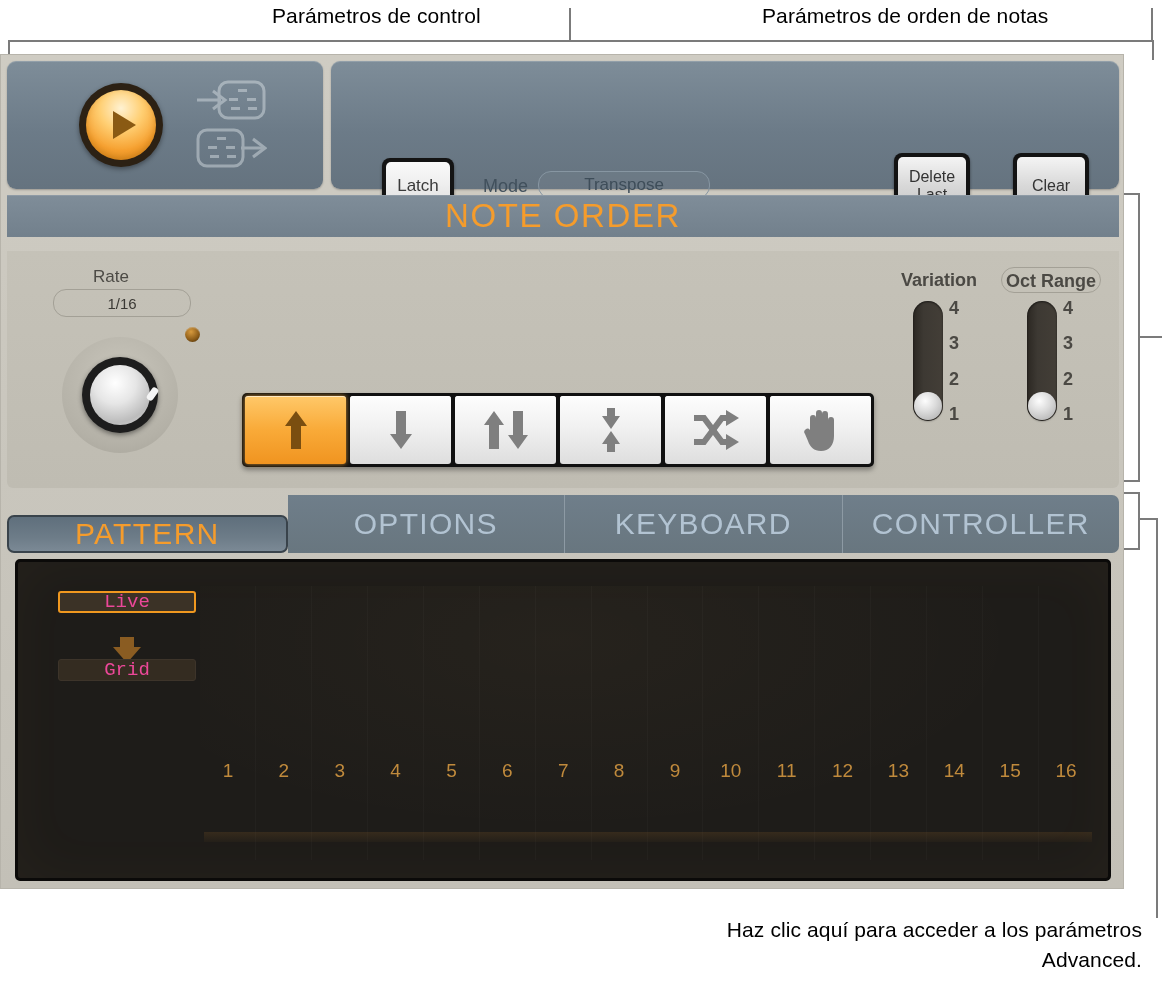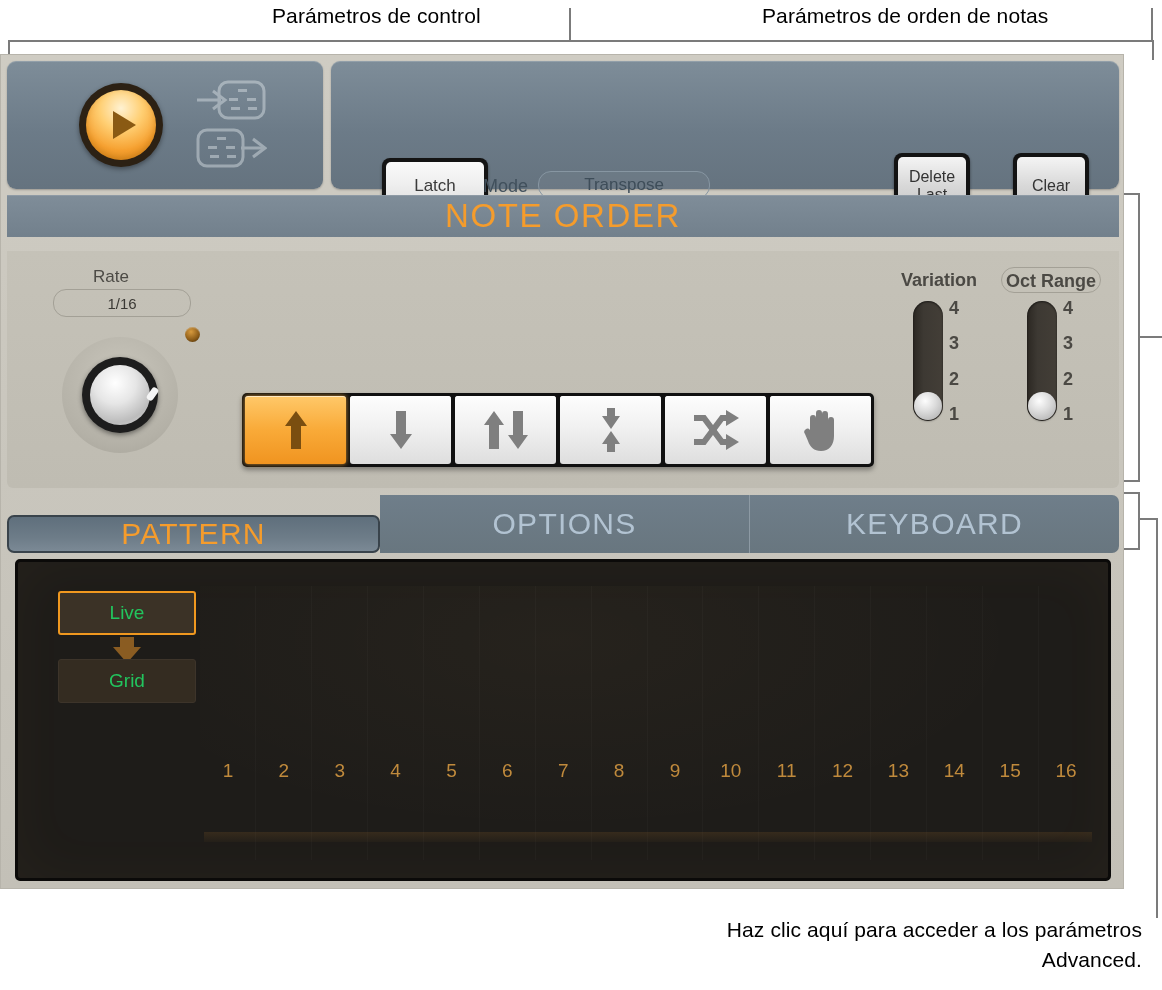--- a/index.html
+++ b/index.html
@@ -85,21 +85,20 @@
   
   .midi{position:absolute;opacity:.45;}
   #midi-in{left:188px;top:82px;}
   #midi-out{left:188px;top:132px;}
 
   
   #latch{
     position:absolute;left:375px;top:97px;width:72px;height:56px;
     border-radius:8px;background:#141414;
     box-shadow:0 2px 3px rgba(0,0,0,.45);
-    padding-left:34px;
   }
   #latch .face{
     position:absolute;left:4px;top:4px;right:4px;bottom:4px;border-radius:5px;
     background:linear-gradient(180deg,#fafafa 0%,#efefef 45%,#dcdcdc 100%);
     display:flex;align-items:center;justify-content:center;
     font-size:17px;color:#3a3a3a;
   }
   #modelabel{
     position:absolute;left:476px;top:115px;font-size:18px;color:#41505c;
   }
@@ -256,23 +255,23 @@
   #stepnums{
     position:absolute;left:182px;right:14px;top:198px;height:24px;display:flex;
     font-size:19px;color:#c08a3c;
   }
   #stepnums span{flex:1;text-align:center;}
   #floorstrip{
     position:absolute;left:186px;right:16px;top:270px;height:10px;
     background:linear-gradient(180deg,rgba(140,95,40,.22),rgba(90,60,25,.10));
   }
   .livegrid-btn{
-    position:absolute;left:40px;width:138px;height:44px;
-    display:flex;align-items:center;justify-content:center;
-    font-size:19px;color:#22c55e;border-radius:3px;box-sizing:border-box;
+    position:absolute;left:40px;width:138px;height:22px;
+    display:flex;align-items:center;justify-content:center;
+    font-size:19px;color:#ec4899;border-radius:3px;box-sizing:border-box;font-family:Liberation Mono, monospace;
   }
   #btn-live{top:29px;background:#3b3226;border:2px solid #f0981f;}
   #btn-grid{top:97px;background:#342c21;border:1px solid #3d342a;}
   #arrow-down{
     position:absolute;left:92px;top:74px;width:34px;height:28px;
   }
 </style>
 </head>
 <body>
 
@@ -465,20 +464,21 @@
         <span>2</span>
         <span>1</span>
       </div>
     </div>
   </div>
 
   <div id="tabs">
     <div class="tab active">PATTERN</div>
     <div class="tab">OPTIONS</div>
     <div class="tab">KEYBOARD</div>
+    <div class="tab">CONTROLLER</div>
   </div>
 
   <div id="patternarea">
     <div id="grid-backdrop"></div>
     <div id="cols">
       <div class="col"></div>
       <div class="col"></div>
       <div class="col"></div>
       <div class="col"></div>
       <div class="col"></div>

